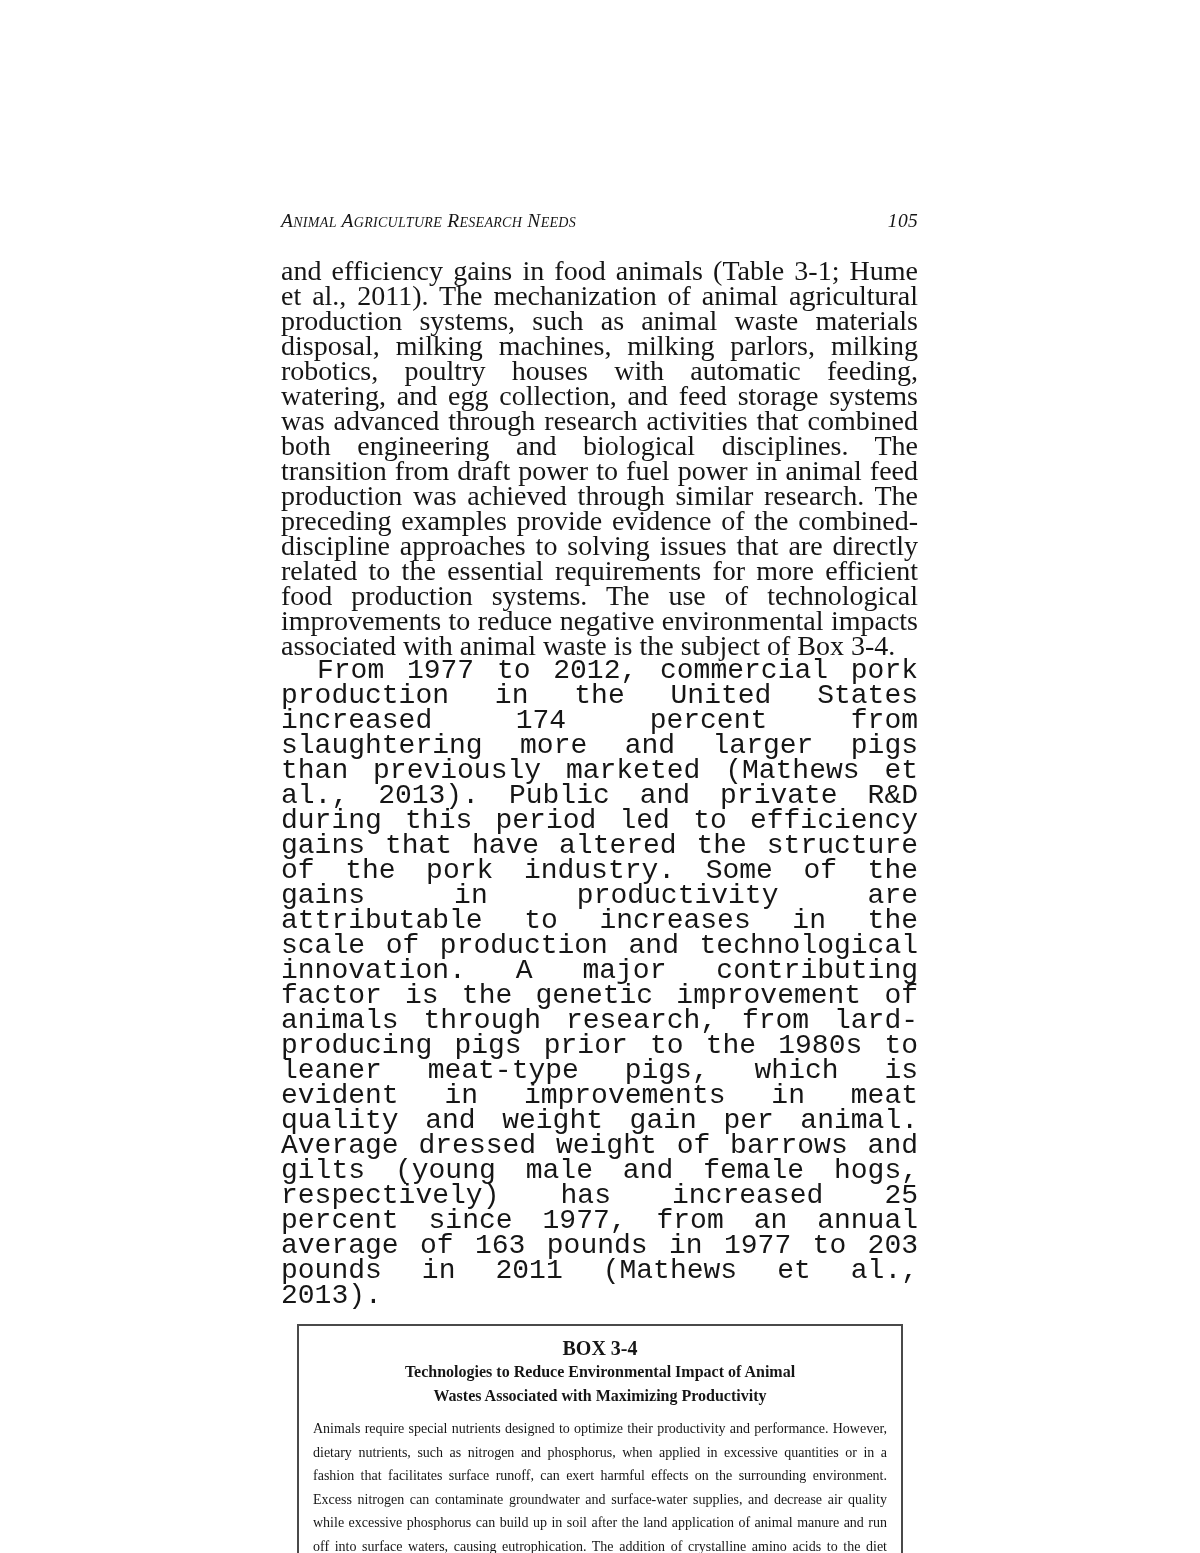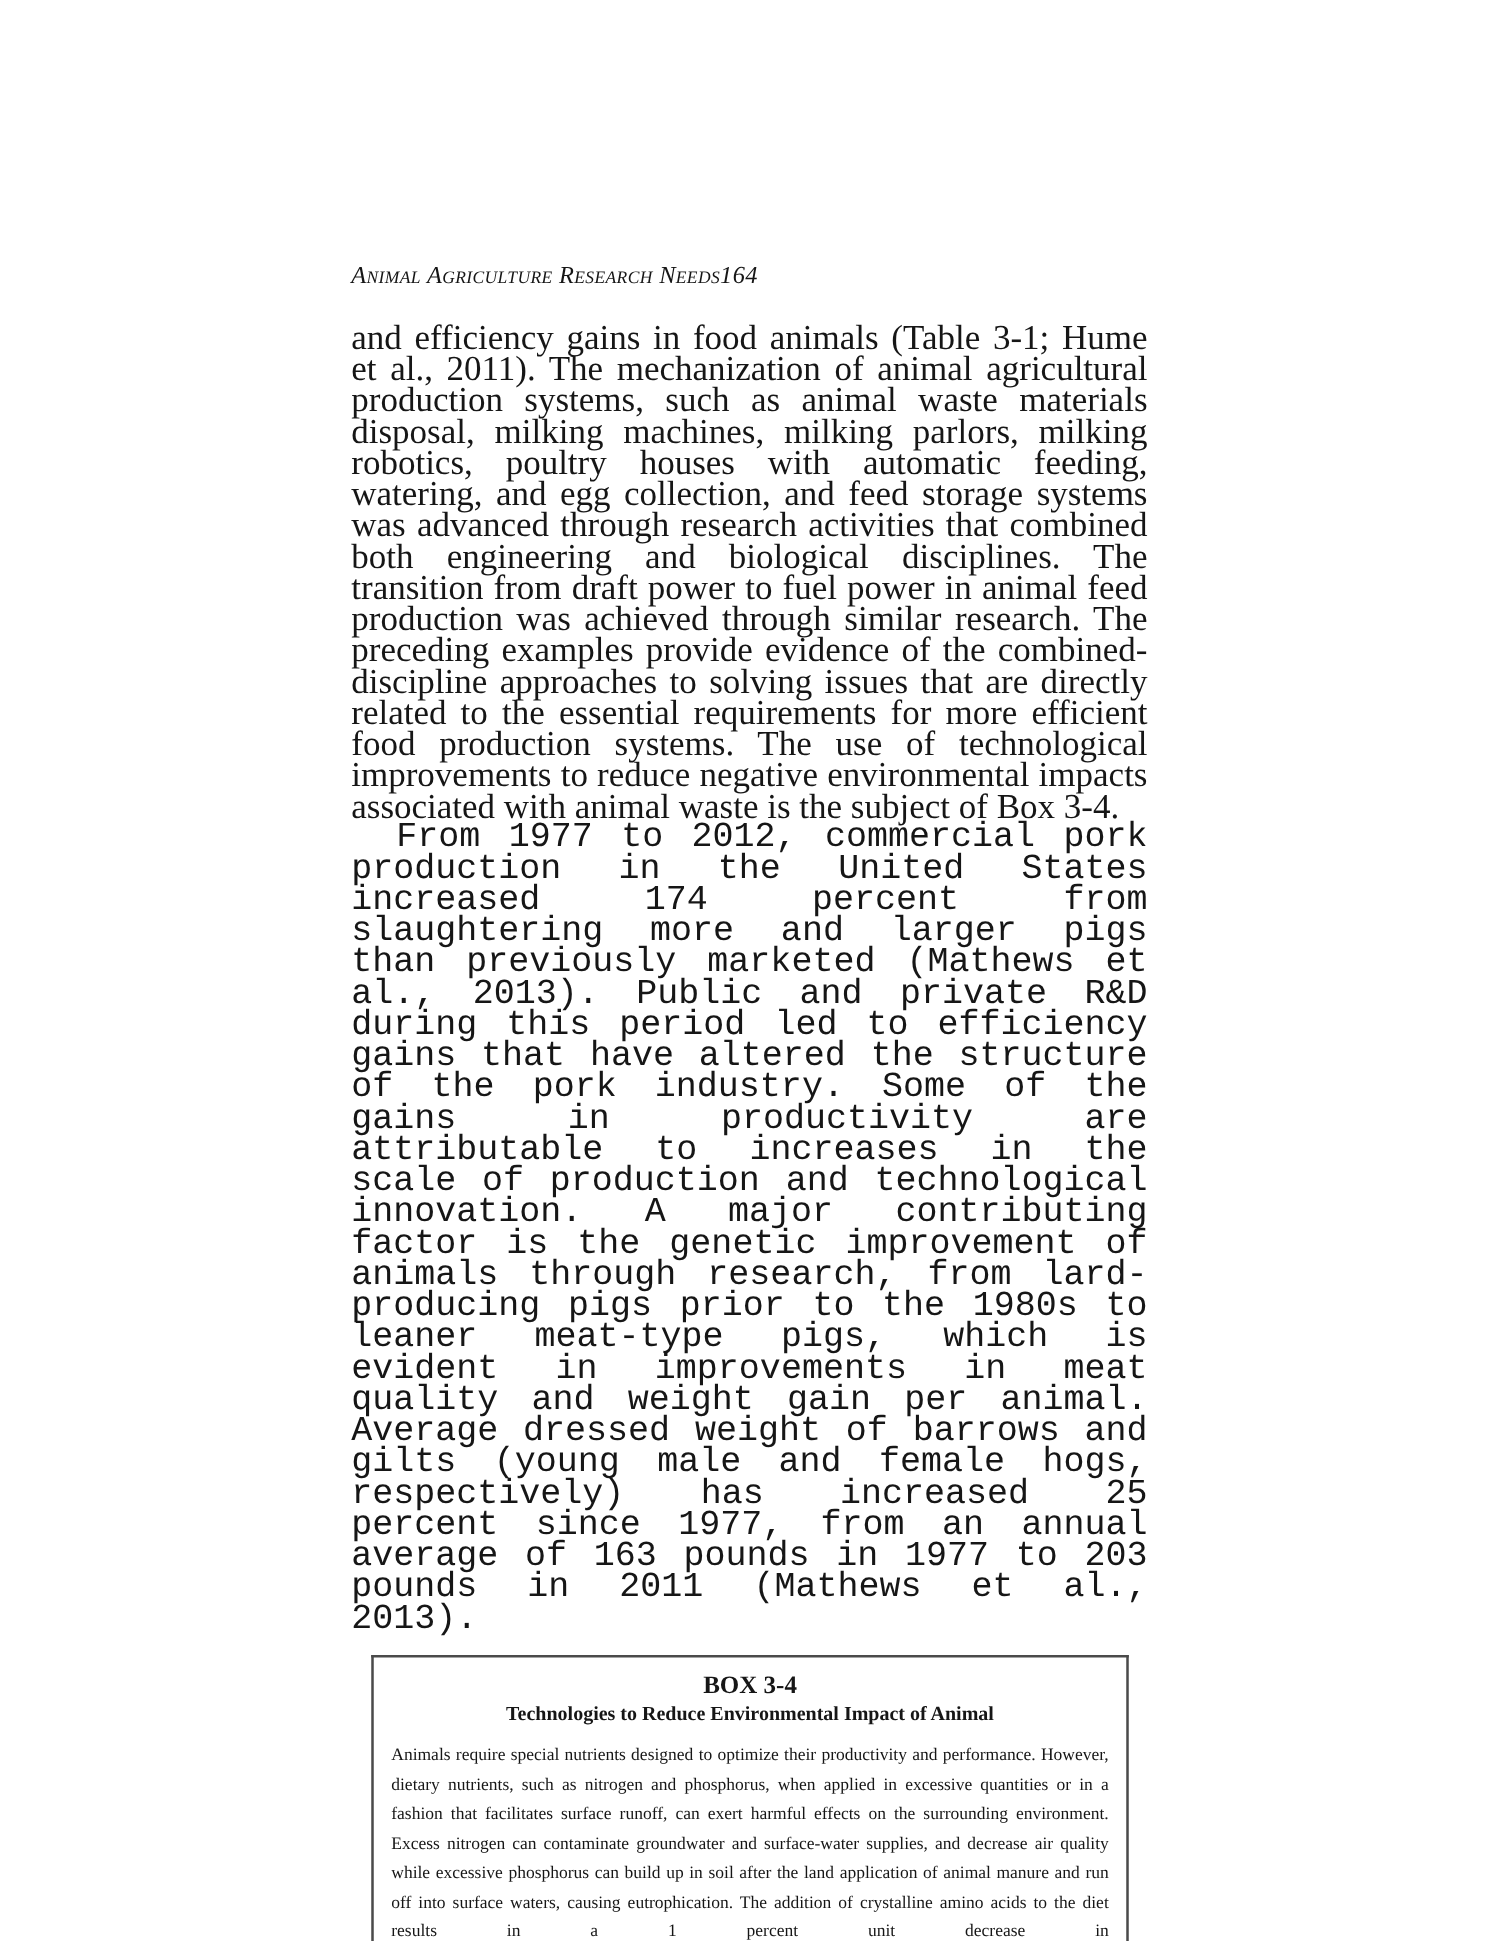--- a/index.html
+++ b/index.html
@@ -16,20 +16,21 @@
     overflow: hidden;
   }
   .content {
     position: absolute;
     left: 281px;
     top: 210px;
     width: 637px;
   }
   .running-header {
     display: flex;
+    justify-content: space-between;
     align-items: baseline;
     font-family: "Liberation Serif", serif;
     font-style: italic;
     font-size: 19.5px;
     line-height: 22px;
     letter-spacing: 0.3px;
   }
   .running-title {
     font-variant: small-caps;
   }
@@ -83,30 +84,31 @@
   }
 </style>
 </head>
 <body>
 
 <div class="page">
   <div class="content">
 
     <div class="running-header">
       <span class="running-title">Animal Agriculture Research Needs</span>
-      <span class="page-number">164</span>
+      <span class="page-number">105</span>
     </div>
 
     <div class="body-text">
       <p class="para no-indent">and efficiency gains in food animals (Table 3-1; Hume et al., 2011). The mechanization of animal agricultural production systems, such as animal waste materials disposal, milking machines, milking parlors, milking robotics, poultry houses with automatic feeding, watering, and egg collection, and feed storage systems was advanced through research activities that combined both engineering and biological disciplines. The transition from draft power to fuel power in animal feed production was achieved through similar research. The preceding examples provide evidence of the combined-discipline approaches to solving issues that are directly related to the essential requirements for more efficient food production systems. The use of technological improvements to reduce negative environmental impacts associated with animal waste is the subject of Box 3-4.</p>
       <p class="para indent">From 1977 to 2012, commercial pork production in the United States increased 174 percent from slaughtering more and larger pigs than previously marketed (Mathews et al., 2013). Public and private R&amp;D during this period led to efficiency gains that have altered the structure of the pork industry. Some of the gains in productivity are attributable to increases in the scale of production and technological innovation. A major contributing factor is the genetic improvement of animals through research, from lard-producing pigs prior to the 1980s to leaner meat-type pigs, which is evident in improvements in meat quality and weight gain per animal. Average dressed weight of barrows and gilts (young male and female hogs, respectively) has increased 25 percent since 1977, from an annual average of 163 pounds in 1977 to 203 pounds in 2011 (Mathews et al., 2013).</p>
     </div>
 
     <div class="box">
       <div class="box-label">BOX 3-4</div>
       <div class="box-title">
         <span>Technologies to Reduce Environmental Impact of Animal</span><br>
+        <span>Wastes Associated with Maximizing Productivity</span>
       </div>
       <p class="box-body">Animals require special nutrients designed to optimize their productivity and performance. However, dietary nutrients, such as nitrogen and phosphorus, when applied in excessive quantities or in a fashion that facilitates surface runoff, can exert harmful effects on the surrounding environment. Excess nitrogen can contaminate groundwater and surface-water supplies, and decrease air quality while excessive phosphorus can build up in soil after the land application of animal manure and run off into surface waters, causing eutrophication. The addition of crystalline amino acids to the diet results in a 1 percent unit decrease in</p>
     </div>
 
   </div>
 </div>
 
 </body></html>

